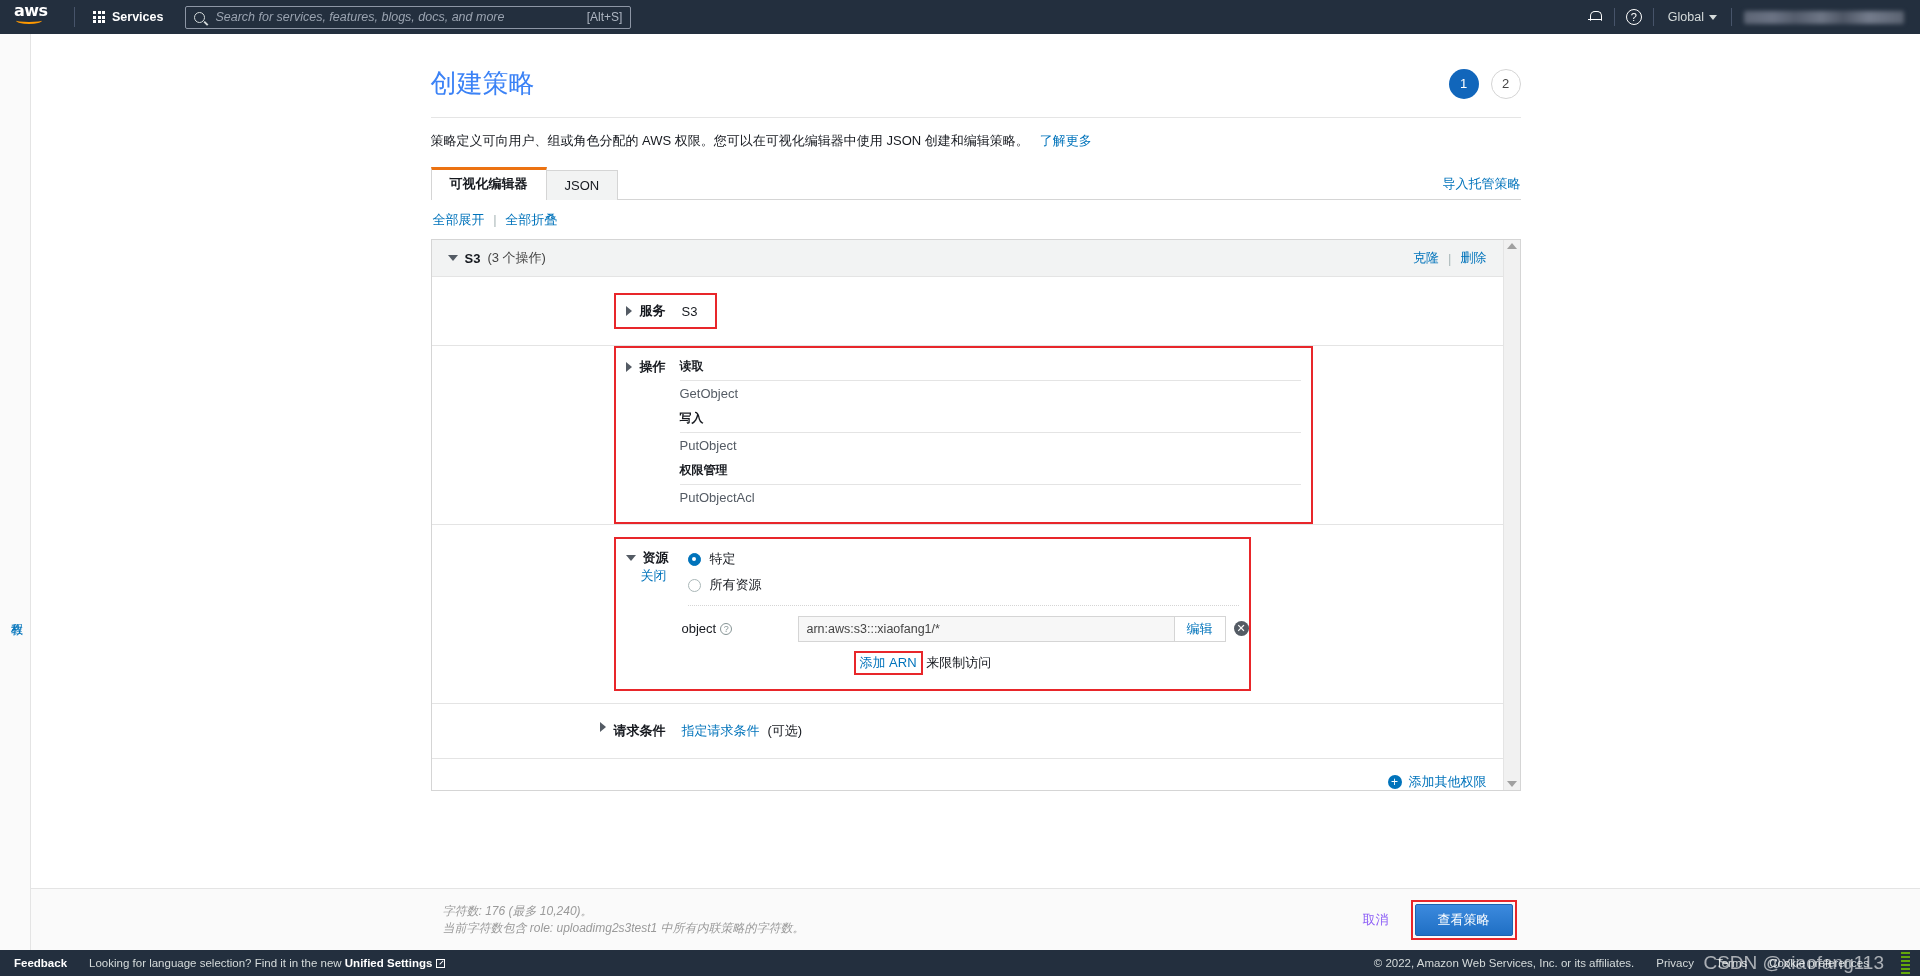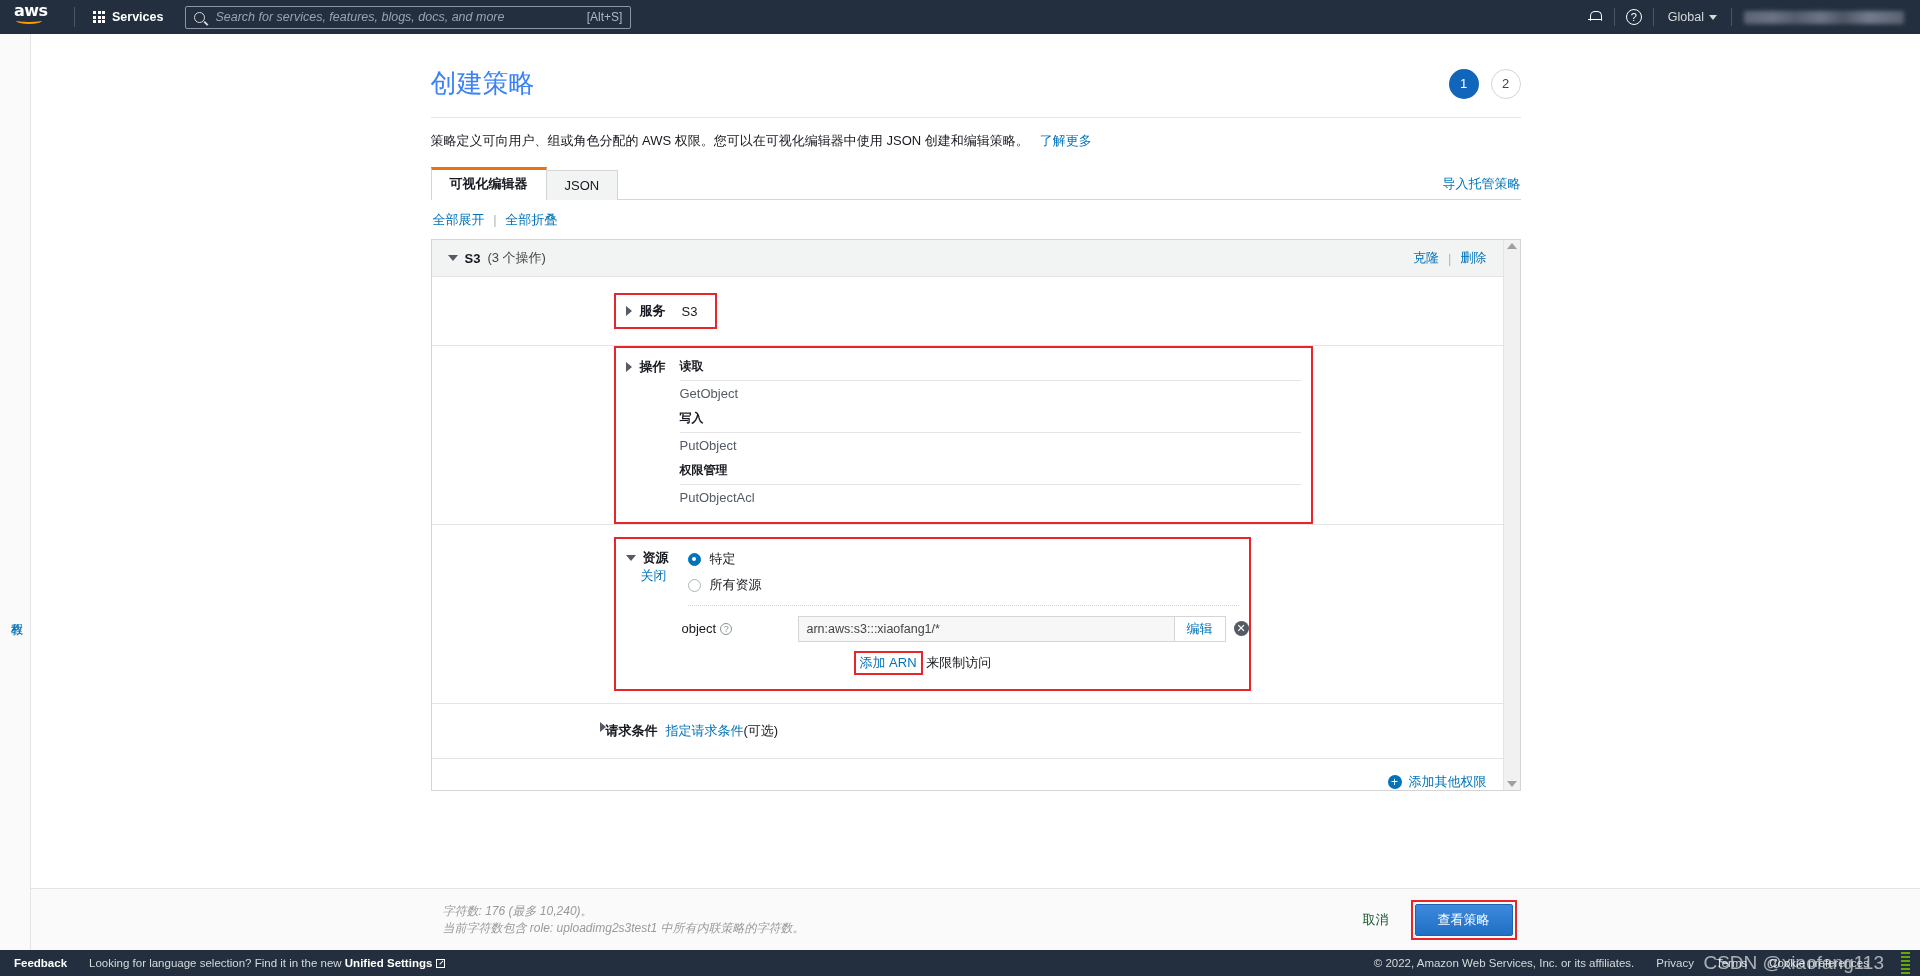--- a/index.html
+++ b/index.html
@@ -306,21 +306,21 @@
     width: 15px; height: 15px; border-radius: 50%; background: #545b64;
     color: #fff; font-size: 11px; display: flex; align-items: center; justify-content: center;
     margin-left: 8px; margin-top: 5px; cursor: pointer; flex: none; line-height: 1;
   }
   .addarn-row { padding-left: 228px; margin-top: 9px; font-size: 13px; }
   .addarn-box {
     border: 2px solid #e8262a; padding: 1px 4px; display: inline-block; text-align: center;
   }
 
   
-  .reqcond-row { display: flex; align-items: flex-start; padding: 18px 0 18px 168px; gap: 0; font-size: 13px; }
+  .reqcond-row { display: flex; align-items: flex-start; padding: 18px 0 18px 168px; gap: 8px; font-size: 13px; }
   .reqcond-label { font-weight: bold; }
 
   .addperm-row {
     display: flex; justify-content: flex-end; align-items: center; gap: 7px;
     padding: 14px 16px 0 0; font-size: 13px;
   }
   .plus-circ {
     width: 14px; height: 14px; border-radius: 50%; background: #0073bb; color: #fff;
     display: flex; align-items: center; justify-content: center; font-size: 12px;
     line-height: 1; flex: none;
@@ -332,21 +332,21 @@
     background: #fafafa; border-top: 1px solid #e4e4e4;
   }
   .footer-inner {
     width: 1090px; margin: 0 auto; height: 100%;
     display: flex; align-items: center; justify-content: space-between;
     padding: 0 4px 0 12px;
   }
   .charcount { font-size: 12px; color: #9a9a9a; font-style: italic; line-height: 17px; }
   .footer-actions { display: flex; align-items: center; gap: 14px; }
   .btn-cancel {
-    color: #14532d; font-size: 13px; cursor: pointer; padding: 5px 8px;
+    color: #8b5cf6; font-size: 13px; cursor: pointer; padding: 5px 8px;
   }
   .btn-review-wrap { border: 2px solid #e8262a; padding: 2px; }
   .btn-review {
     background: linear-gradient(#3c8ade, #1f6fc4);
     border: 1px solid #1c63b0; color: #fff; font-size: 13px;
     padding: 6px 22px; border-radius: 2px; cursor: pointer; font-weight: normal;
     font-family: "Liberation Sans", sans-serif;
   }
 
   

